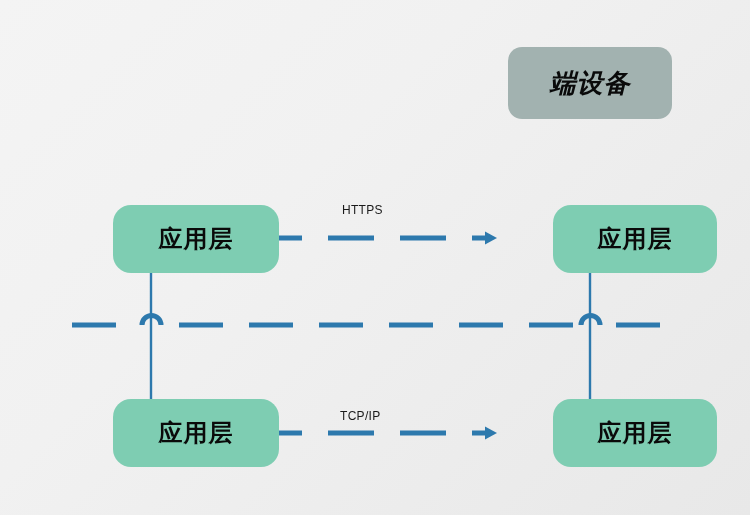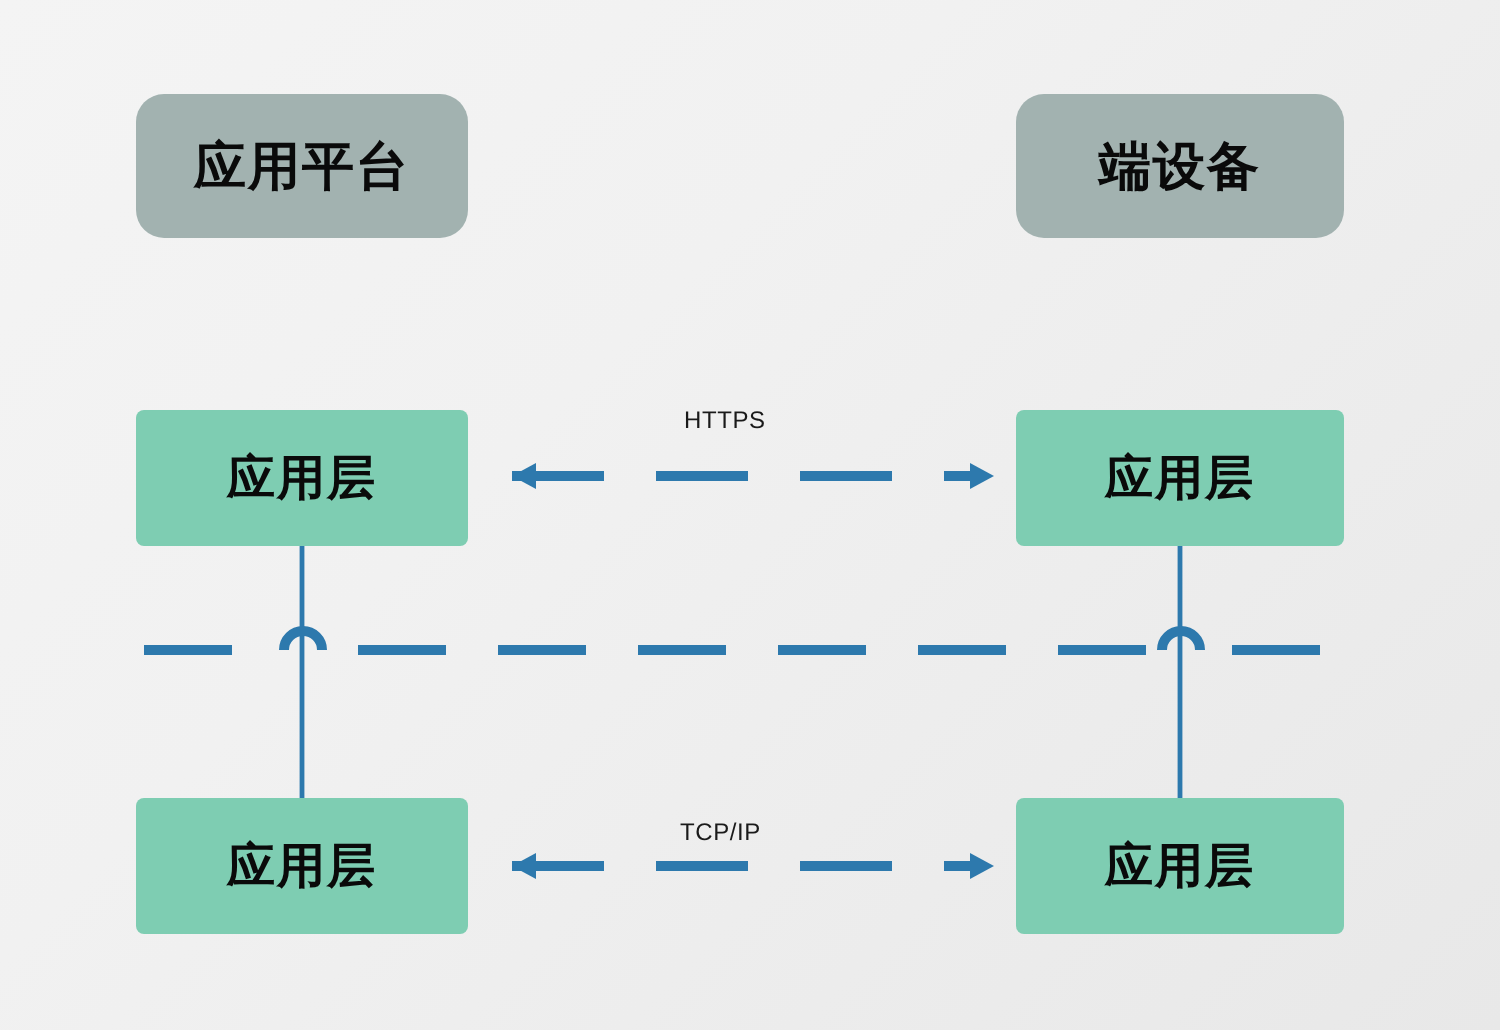--- a/index.html
+++ b/index.html
@@ -29,36 +29,37 @@
     justify-content: center;
     background: #a2b2b0;
     border-radius: 14px;
     color: #0a0a0a;
     font-size: 26px;
     font-weight: bold;
     letter-spacing: 1px;
     box-sizing: border-box;
   }
   #hdr-left  { left: 68px;  top: 47px; width: 166px; height: 72px; }
-  #hdr-right { left: 508px; top: 47px; width: 164px; height: 72px; }
+  #hdr-right { left: 508px; top: 47px; width: 164px; height: 72px; font-style: italic; }
 
   
   .layer-box {
     position: absolute;
     display: flex;
     align-items: center;
     justify-content: center;
     background: #7ecdb2;
-    border-radius: 4px;
+    border-radius: 18px;
     color: #0a0a0a;
     font-size: 24px;
     font-weight: bold;
     letter-spacing: 1px;
     box-sizing: border-box;
     z-index: 5;
+    margin-left: 45px;
   }
   #layer-tl { left: 68px;  top: 205px; width: 166px; height: 68px; }
   #layer-tr { left: 508px; top: 205px; width: 164px; height: 68px; }
   #layer-bl { left: 68px;  top: 399px; width: 166px; height: 68px; }
   #layer-br { left: 508px; top: 399px; width: 164px; height: 68px; }
 
   
   #wires {
     position: absolute;
     left: 0; top: 0;
@@ -77,23 +78,20 @@
     z-index: 4;
   }
   #label-https  { left: 342px; top: 203px; }
   #label-tcpip  { left: 340px; top: 398px; margin-top: 11px; }
 </style>
 </head>
 <body>
 
 <div id="canvas">
 
-  <div class="hdr-box" id="hdr-left">
-    <span>应用平台</span>
-  </div>
 
   <div class="hdr-box" id="hdr-right">
     <span>端设备</span>
   </div>
 
   <svg id="wires" viewBox="0 0 750 515">
     <defs>
       <marker id="arrow-right" markerWidth="9" markerHeight="9" refX="8.4" refY="4.5" orient="auto" markerUnits="strokeWidth">
         <path d="M0,0.6 L8.6,4.5 L0,8.4 Z" fill="#2d79ad"></path>
       </marker>

